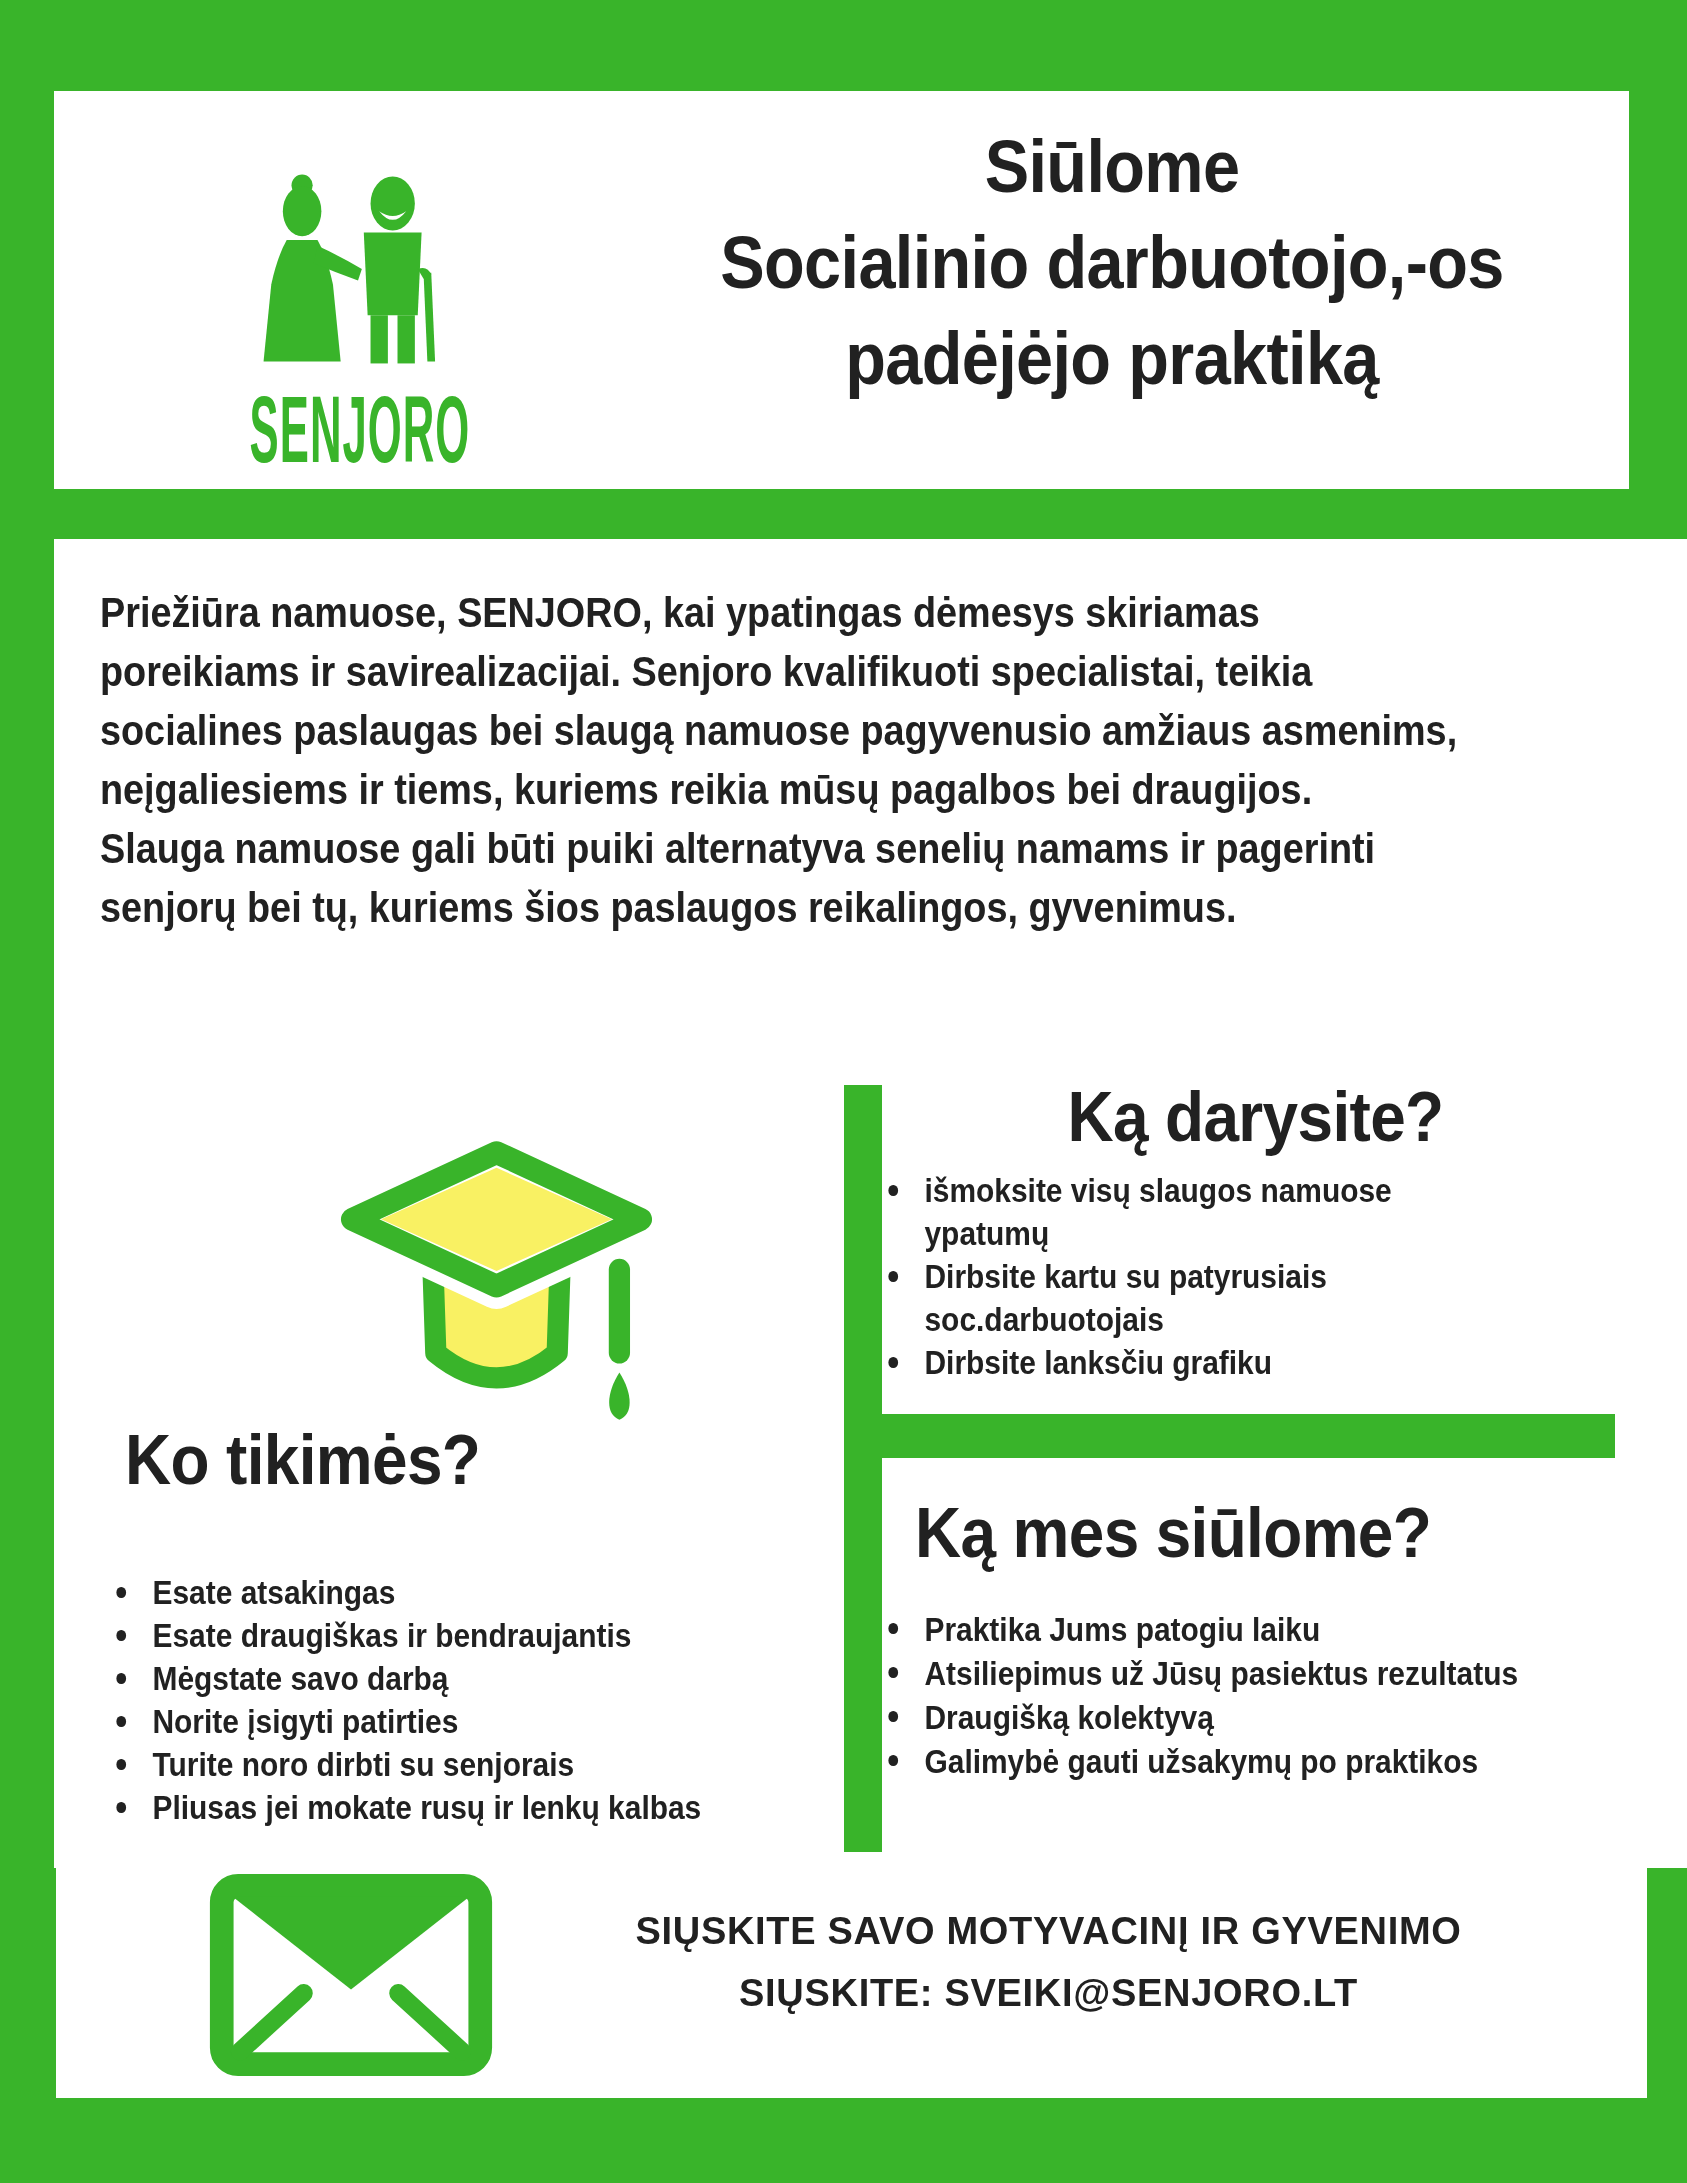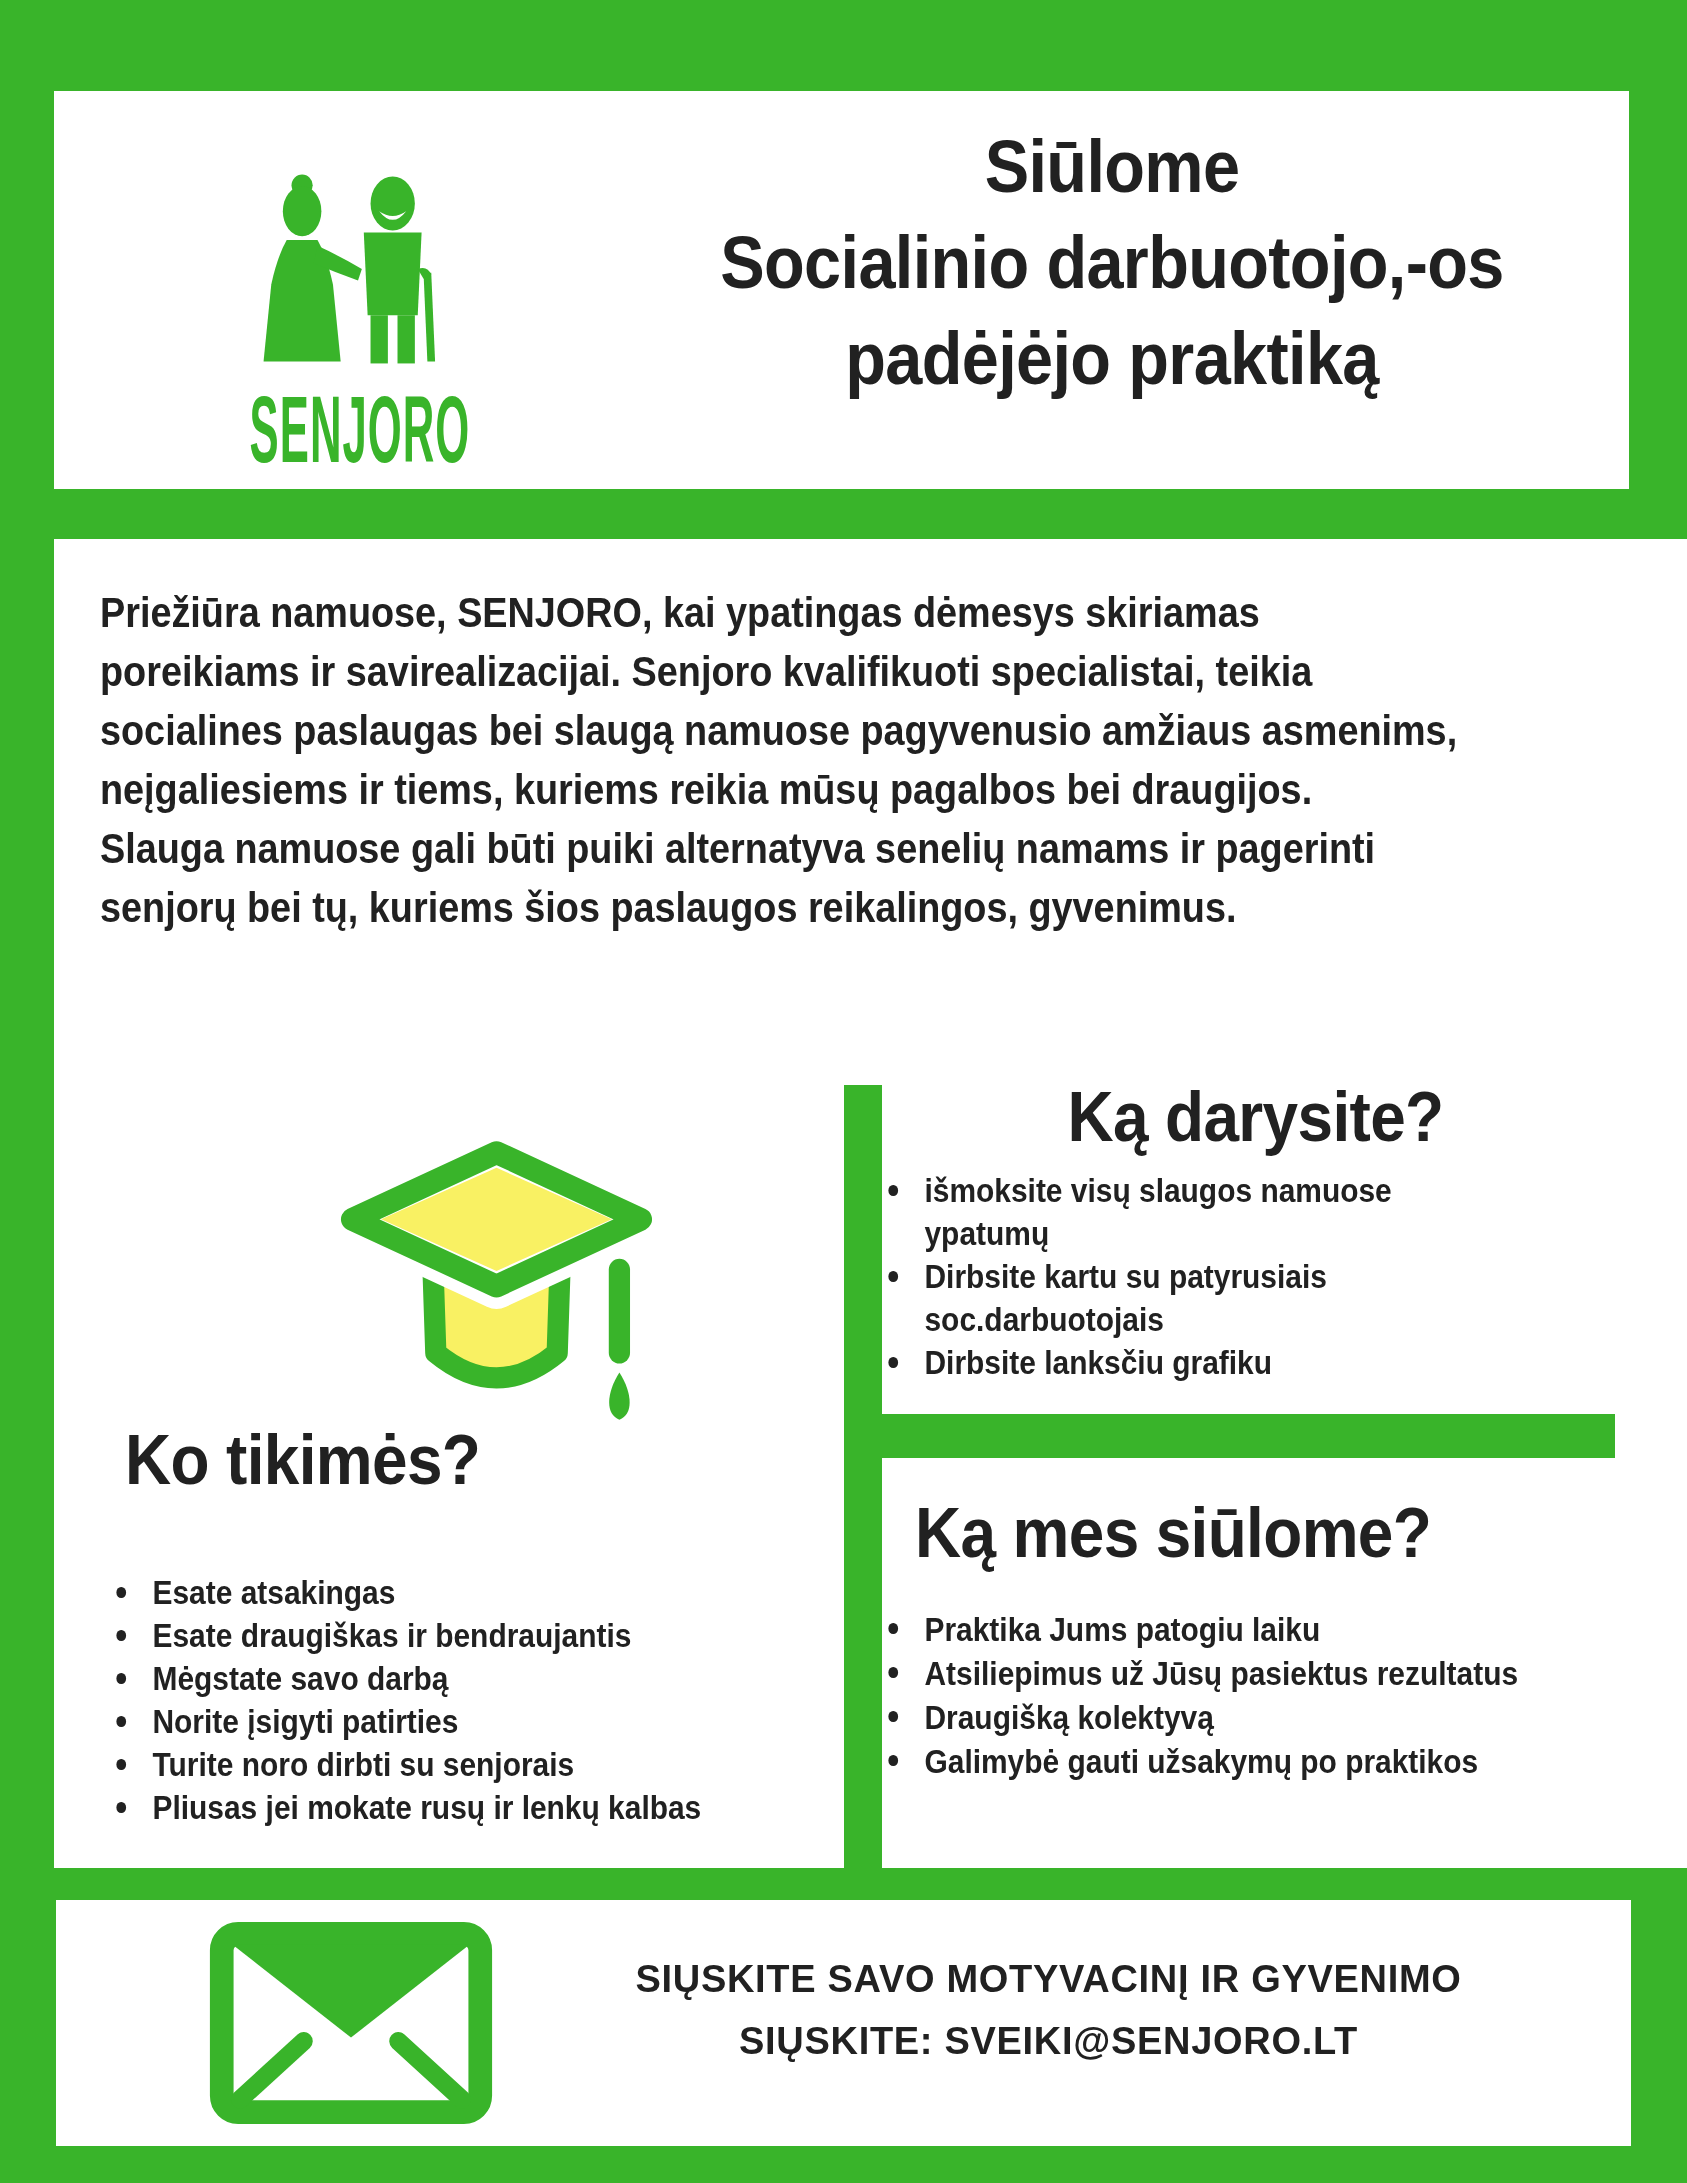--- a/index.html
+++ b/index.html
@@ -5,21 +5,21 @@
   html,body{margin:0;padding:0;}
   .canvas{
     position:relative;width:1687px;height:2183px;
     background:#39b42a;
     font-family:"Liberation Sans",sans-serif;
     color:#212121;overflow:hidden;
   }
   .panel{position:absolute;background:#ffffff;}
   #panel-top{left:54px;top:91px;width:1575px;height:398px;}
   #panel-main{left:54px;top:539px;width:1677px;height:1329px;}
-  #panel-bottom{left:56px;top:1900px;width:1575px;height:246px;}
+  #panel-bottom{left:56px;top:1852px;width:1575px;height:246px;padding-left:16px;}
 
   
   .vbar{position:absolute;left:790px;top:546px;width:38px;height:783px;background:#39b42a;}
   .hband{position:absolute;left:790px;top:875px;width:771px;height:44px;background:#39b42a;}
 
   
   .couple{position:absolute;left:198px;top:78px;width:212px;height:200px;}
   .wordmark{
     position:absolute;left:165px;top:283px;width:278px;
     text-align:center;font-weight:700;font-size:56px;letter-spacing:1.3px;

